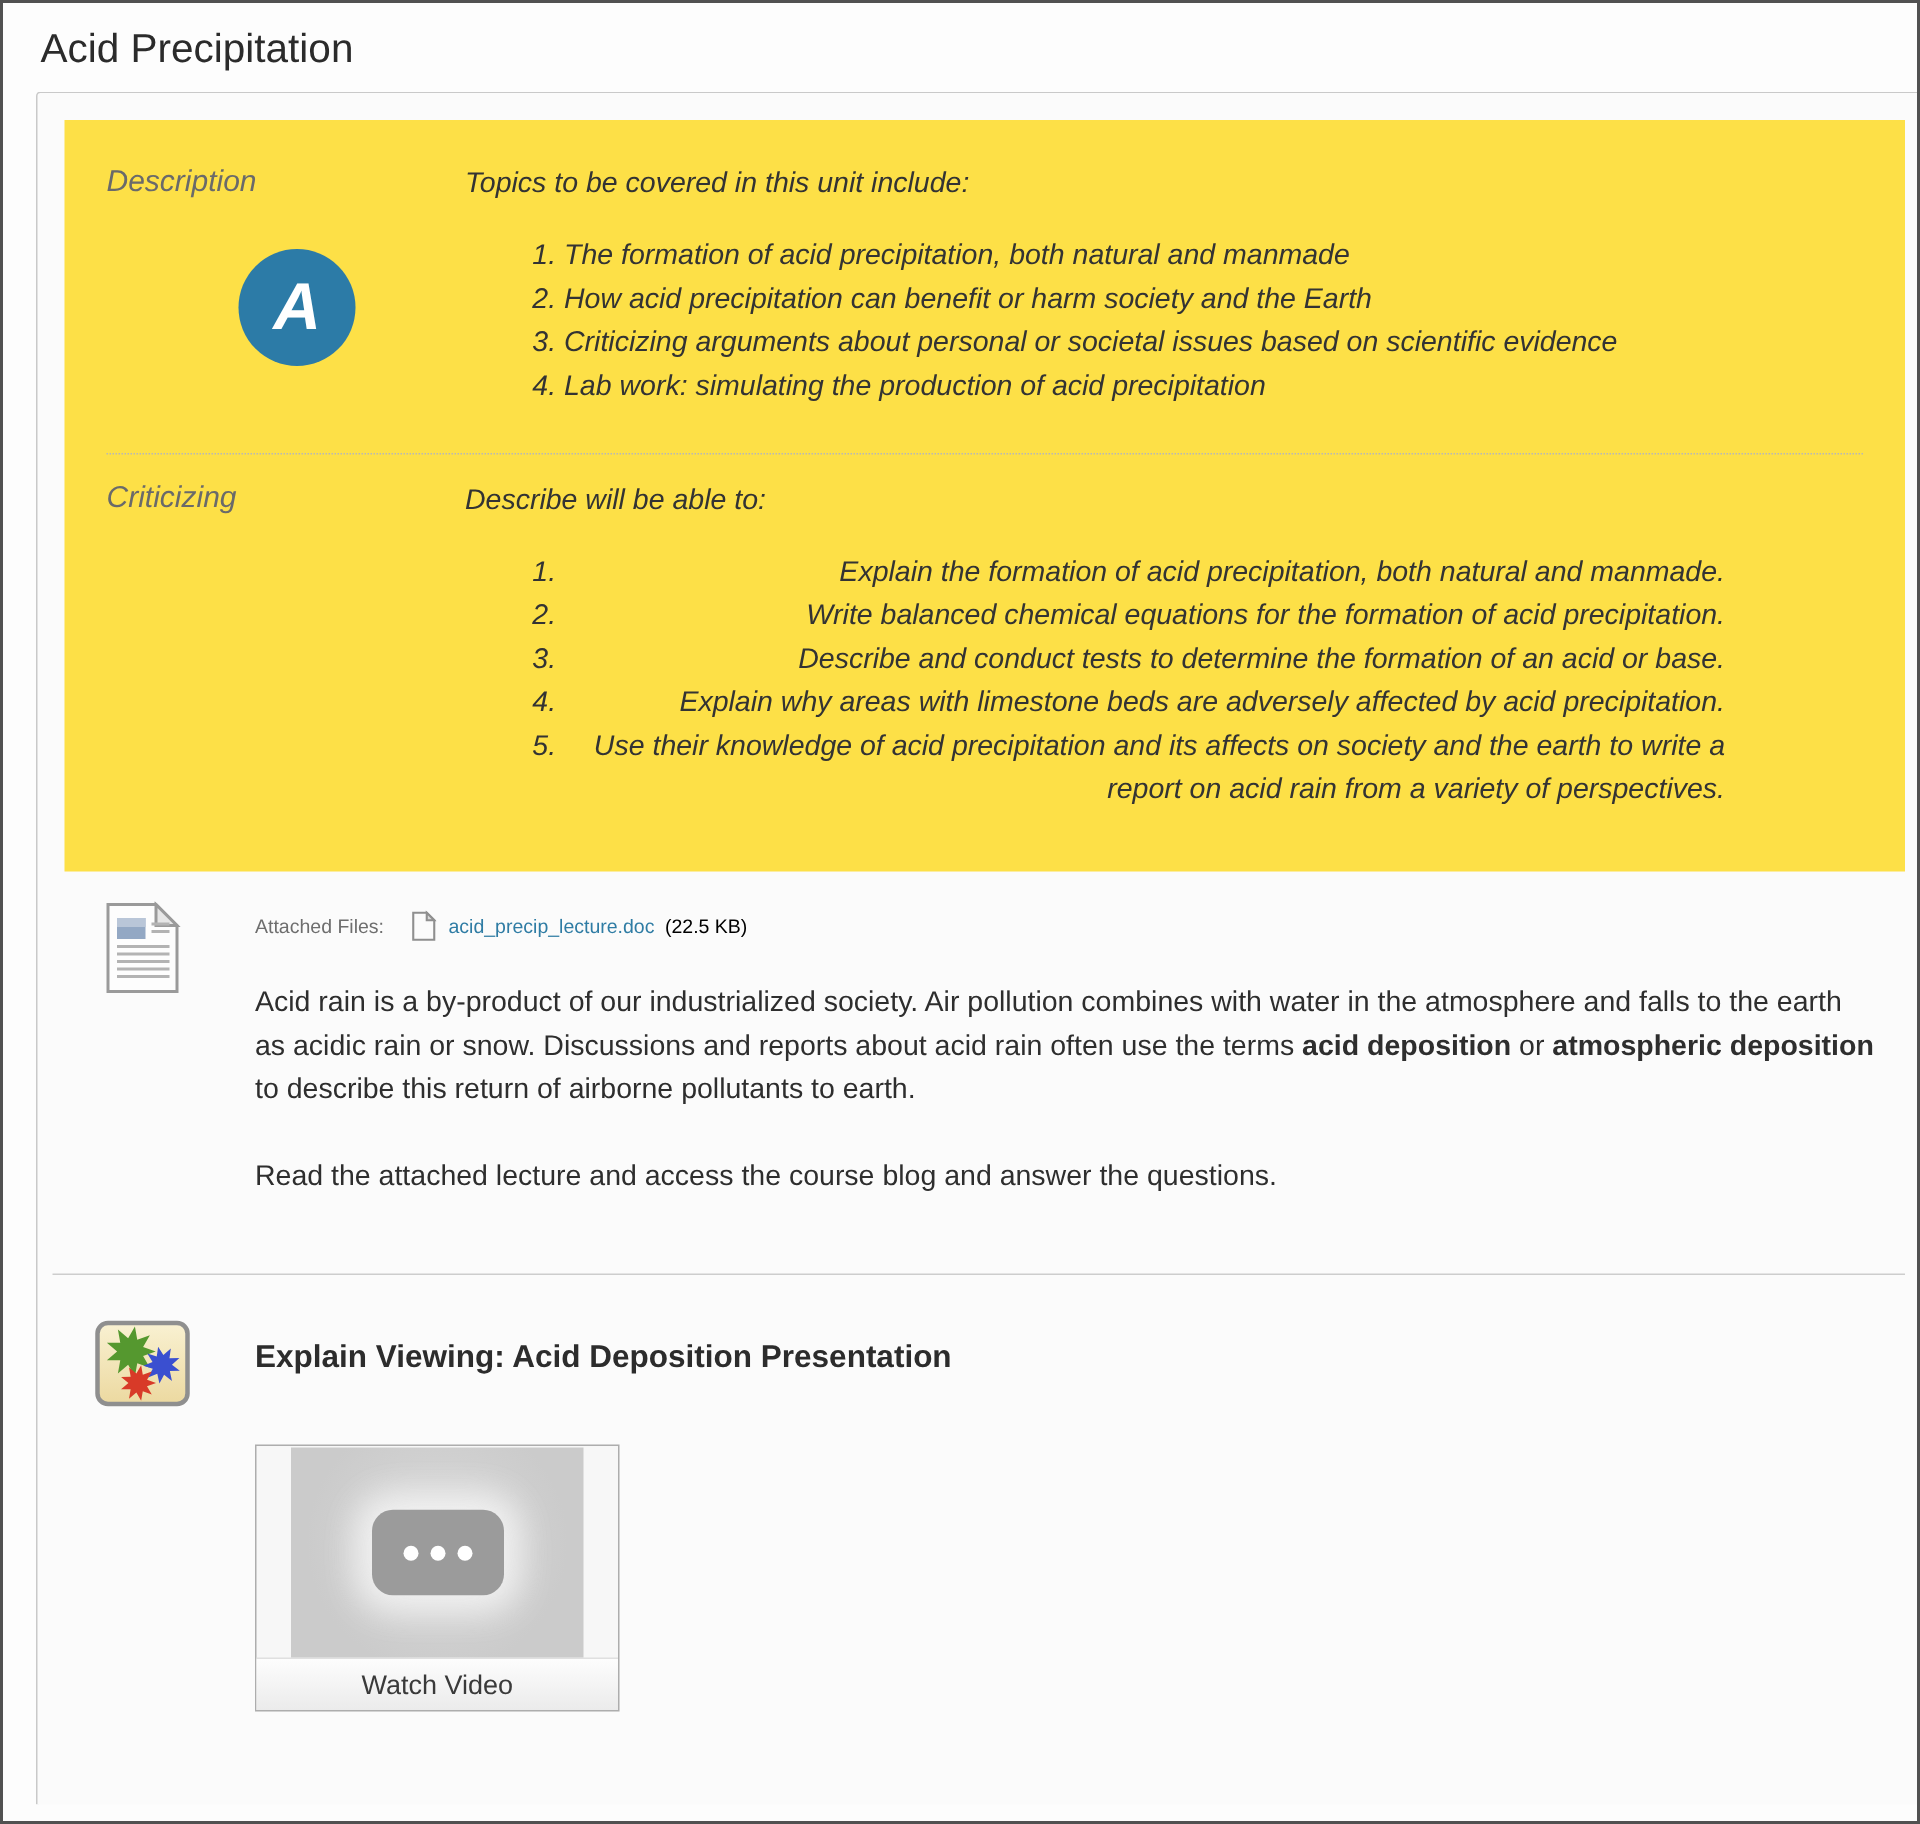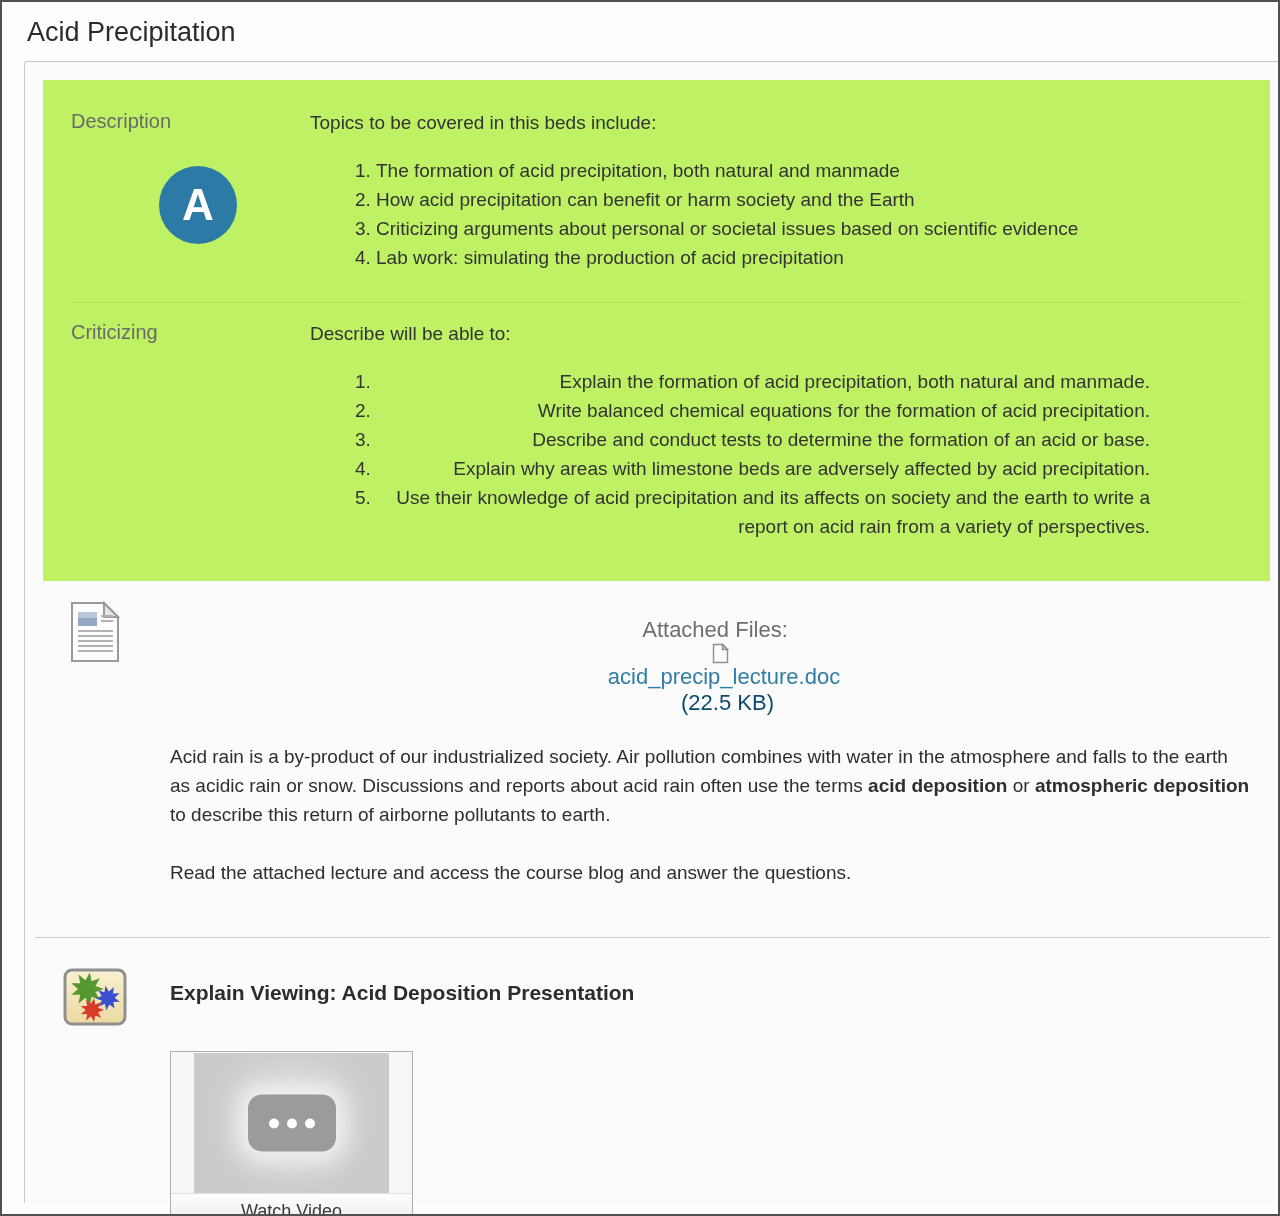--- a/index.html
+++ b/index.html
@@ -28,22 +28,23 @@
     border-top: 1px solid #c9c9c9;
     border-left: 1px solid #c9c9c9;
     border-top-left-radius: 3px;
     background: #fbfbfb;
     padding-top: 18px;
   }
 
   
   .summary-panel {
     margin: 0 8px 0 18px;
-    background: #bef264;
+    background: #fde047;
     padding: 26px 28px 40px 28px;
+    font-style: italic;
   }
   .summary-row { display: flex; }
   .row-label-col { width: 239px; flex: none; }
   .row-label { font-size: 20px; color: #6a6a6a; padding-top: 4px; }
   .row-content { flex: 1; max-width: 940px; }
   .intro-text { font-size: 19px; color: #333; margin: 6px 0 0 0; }
   ol.num-list {
     margin: 22px 0 0 0;
     padding-left: 66px;
     font-size: 19px;
@@ -74,28 +75,27 @@
   .lecture-item { margin-top: 18px; padding-left: 44px; }
   .lecture-item .icon-col { width: 101px; flex: none; padding-top: 2px; }
   .item-body { flex: 1; }
 
   .lecture-title-row { display: flex; align-items: center; }
   .item-title { font-size: 21px; font-weight: bold; color: #2c2c2c; }
   .badge-b { width: 77px; height: 77px; margin-left: 62px; }
 
   .attached-row {
     display: flex; align-items: center;
-    margin-top: 18px;
-    font-size: 22px;
-    flex-direction: column;
+    margin-top: 8px;
+    font-size: 13px;
   }
   .attached-label { color: #6e6e6e; margin-right: 18px; }
   .file-icon { margin-right: 8px; display: inline-flex; }
   .file-link { color: #2f7ca4; text-decoration: none; cursor: pointer; }
-  .file-size { color: #0c4a6e; margin-left: 7px; }
+  .file-size { color: #000000; margin-left: 7px; }
 
   .body-para {
     font-size: 19px;
     line-height: 29px;
     max-width: 1080px;
     margin: 26px 0 0 0;
     color: #2e2e2e;
   }
   .instruction-para { margin-top: 29px; }
 
@@ -158,21 +158,21 @@
     <div class="summary-panel">
 
       <div class="summary-row">
         <div class="row-label-col">
           <div class="row-label">Description</div>
           <div class="letter-badge badge-a">
             <span>A</span>
           </div>
         </div>
         <div class="row-content">
-          <p class="intro-text">Topics to be covered in this beds include:</p>
+          <p class="intro-text">Topics to be covered in this unit include:</p>
           <ol class="num-list">
             <li>The formation of acid precipitation, both natural and manmade</li>
             <li>How acid precipitation can benefit or harm society and the Earth</li>
             <li>Criticizing arguments about personal or societal issues based on scientific evidence</li>
             <li>Lab work: simulating the production of acid precipitation</li>
           </ol>
         </div>
       </div>
 
       <hr class="dotted-divider">

